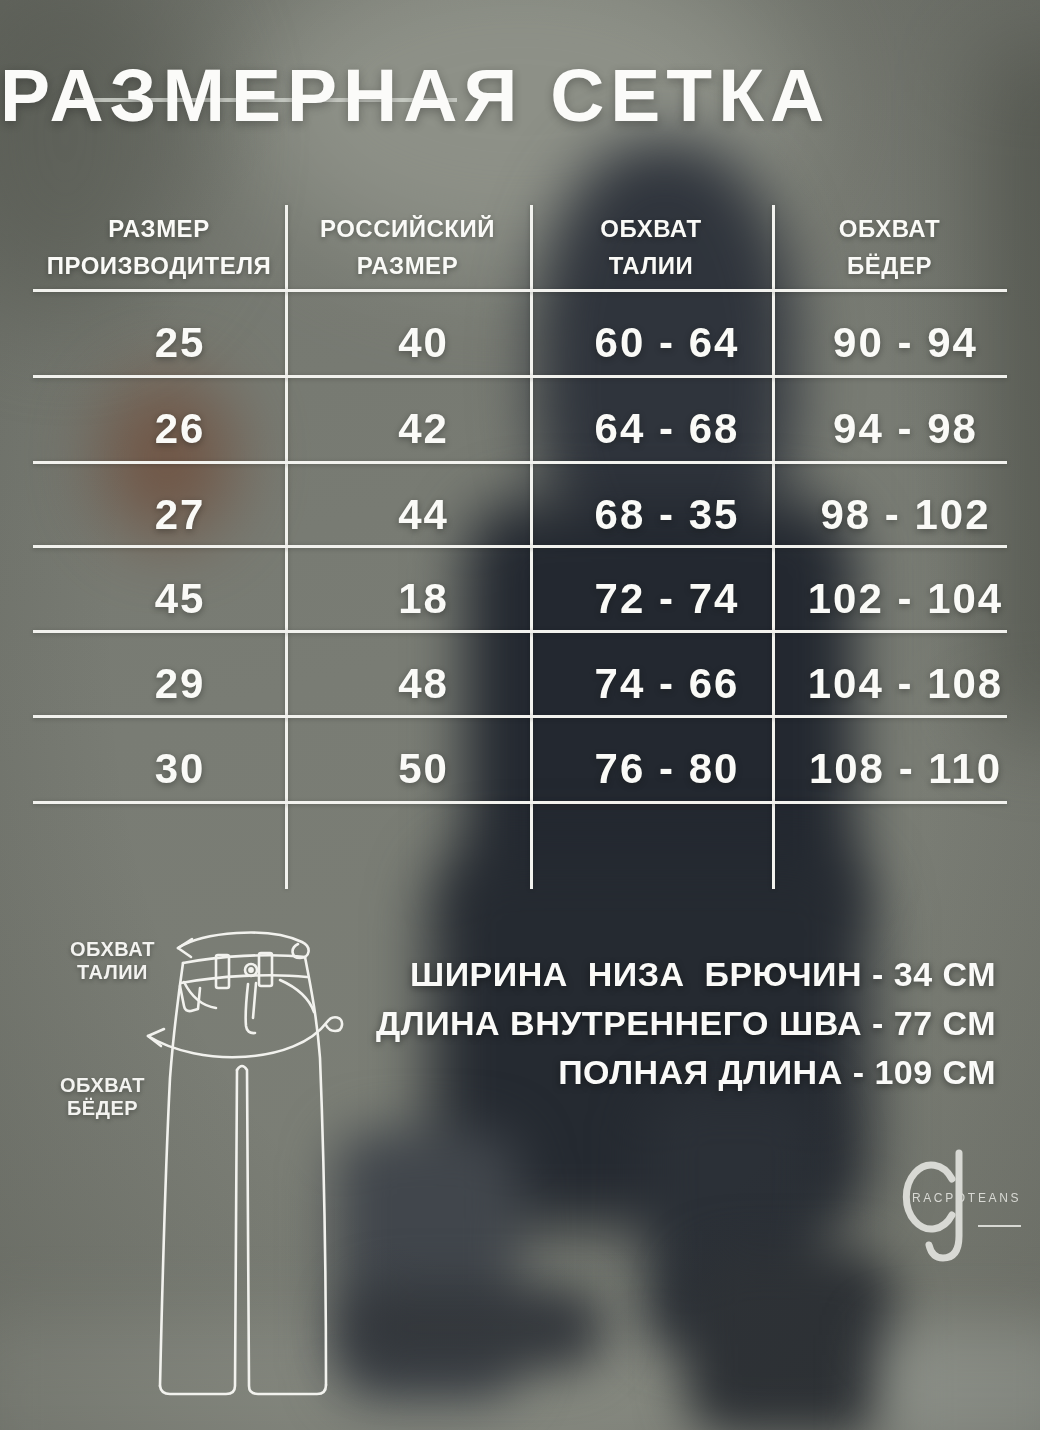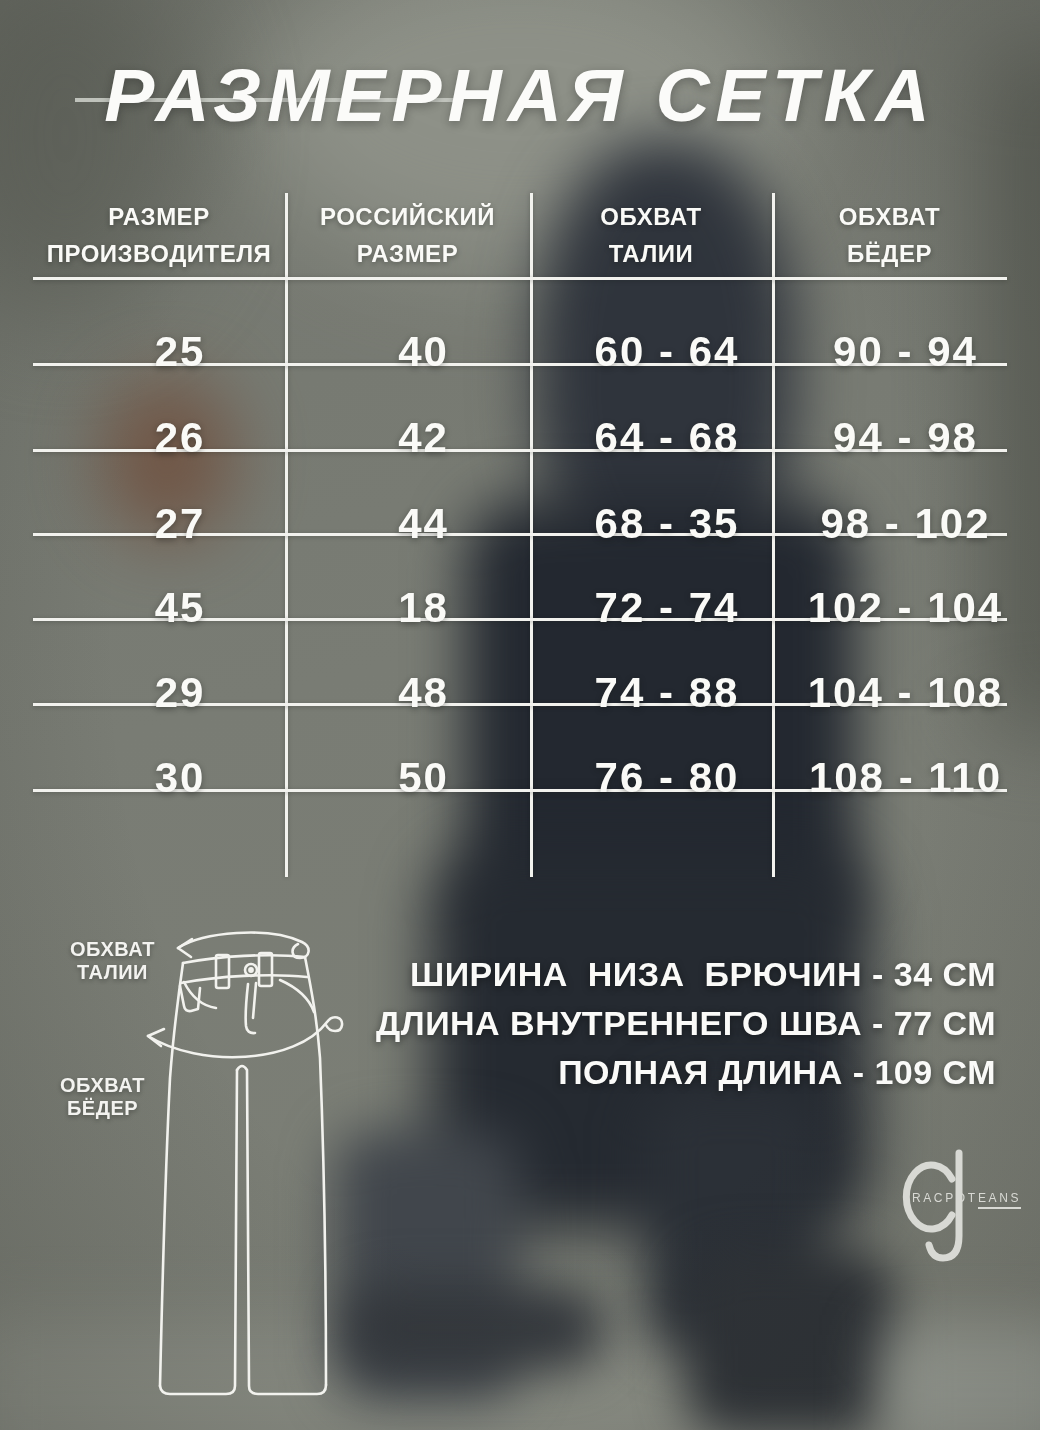--- a/index.html
+++ b/index.html
@@ -22,54 +22,54 @@
   .bg-left-shoe{left:345px;top:1285px;width:260px;height:85px;background:#34383d;border-radius:45px;filter:blur(24px);}
   .bg-right-leg{left:645px;top:1090px;width:180px;height:260px;background:#2b3037;border-radius:40px;filter:blur(26px);}
   .bg-right-shoe{left:685px;top:1250px;width:210px;height:185px;background:#2e3237;border-radius:45px;filter:blur(24px);}
   .bg-br-light{left:885px;top:1335px;width:200px;height:120px;background:#9ca098;filter:blur(30px);}
   .bg-brown{left:100px;top:375px;width:135px;height:165px;background:#6e4a37;border-radius:50%;filter:blur(36px);opacity:.75;}
   .bg-vignette{inset:0;background:radial-gradient(ellipse at 50% 45%,rgba(0,0,0,0) 55%,rgba(35,37,33,.22) 100%);}
   
   .title-wrap{position:absolute;left:0;top:52px;width:1040px;height:90px;}
   .title-strike{position:absolute;left:75px;top:46px;width:382px;height:4px;background:rgba(208,211,204,.85);z-index:1;}
   .title{
-    position:relative;z-index:2;width:100%;text-align:center;
-    font-size:75px;font-weight:700;font-style:italic;letter-spacing:6px;
+    position:relative;z-index:2;width:100%;
+    font-size:75px;font-weight:700;letter-spacing:6px;
     color:#fbfbf9;text-shadow:0 3px 10px rgba(15,17,15,.3);white-space:nowrap;
   }
   
-  .table-wrap{position:absolute;left:33px;top:193px;width:974px;height:684px;color:#fafaf7;}
+  .table-wrap{position:absolute;left:33px;top:205px;width:974px;height:684px;color:#fafaf7;}
   .vline{position:absolute;top:0;width:3px;height:684px;background:#f2f2ee;box-shadow:0 0 4px rgba(20,22,20,.25);}
   .hline{position:absolute;left:0;width:974px;height:3px;background:#f2f2ee;box-shadow:0 1px 4px rgba(20,22,20,.25);}
   .header-row{position:absolute;left:0;top:0;width:974px;height:84px;display:grid;grid-template-columns:252px 245px 242px 235px;}
   .h-cell{display:flex;flex-direction:column;align-items:center;justify-content:center;
     font-size:24px;font-weight:700;line-height:37px;letter-spacing:.5px;text-align:center;
     text-shadow:0 2px 5px rgba(20,22,20,.35);}
-  .t-row{position:absolute;left:0;width:974px;height:102px;display:grid;grid-template-columns:252px 245px 242px 235px;margin-top:21px;}
+  .t-row{position:absolute;left:0;width:974px;height:102px;display:grid;grid-template-columns:252px 245px 242px 235px;}
   .t-cell{display:flex;align-items:center;justify-content:center;
     font-size:42px;font-weight:700;letter-spacing:2px;white-space:pre;
     text-shadow:0 2px 6px rgba(20,22,20,.4);padding-left:32px;}
   .t-cell.c0{padding-left:42px;}
   
   .diagram-svg{position:absolute;left:118px;top:918px;width:250px;height:492px;}
   .diag-label{position:absolute;color:#f3f3f0;font-size:20px;font-weight:700;line-height:23px;
     text-align:center;letter-spacing:.5px;text-shadow:0 2px 4px rgba(20,22,20,.35);}
   .label-waist{left:55px;top:938px;width:115px;}
   .label-hips{left:45px;top:1074px;width:115px;}
   
   .measures{position:absolute;right:44px;top:950px;text-align:right;color:#fafaf8;
     font-size:34px;font-weight:700;line-height:49px;letter-spacing:.5px;
     text-shadow:0 2px 7px rgba(10,12,12,.5);}
   .measures div{white-space:pre;}
   
   .logo{position:absolute;left:895px;top:1140px;width:130px;height:130px;color:#d8d9d4;}
   .logo-svg{position:absolute;left:0;top:0;}
   .logo-racpot{position:absolute;left:17px;top:51px;font-size:12px;font-weight:400;letter-spacing:2.6px;}
   .logo-eans{position:absolute;left:83px;top:51px;font-size:12px;font-weight:400;letter-spacing:2.6px;
-    border-bottom:2px solid #d8d9d4;padding-bottom:2px;}
+    border-bottom:2px solid #d8d9d4;padding-bottom:20px;}
 </style>
 </head>
 <body>
 
 <div class="poster">
 
   <div class="bg">
     <div class="bg-top-light"></div>
     <div class="bg-top-left"></div>
     <div class="bg-right-dark"></div>
@@ -143,21 +143,21 @@
     </div>
     <div class="t-row" style="top:343px">
       <div class="t-cell c0">45</div>
       <div class="t-cell">18</div>
       <div class="t-cell">72 - 74</div>
       <div class="t-cell">102 - 104</div>
     </div>
     <div class="t-row" style="top:428px">
       <div class="t-cell c0">29</div>
       <div class="t-cell">48</div>
-      <div class="t-cell">74 - 88</div>
+      <div class="t-cell">74 - 66</div>
       <div class="t-cell">104 - 108</div>
     </div>
     <div class="t-row" style="top:513px">
       <div class="t-cell c0">30</div>
       <div class="t-cell">50</div>
       <div class="t-cell">76 - 80</div>
       <div class="t-cell">108 - 110</div>
     </div>
   </div>
 

